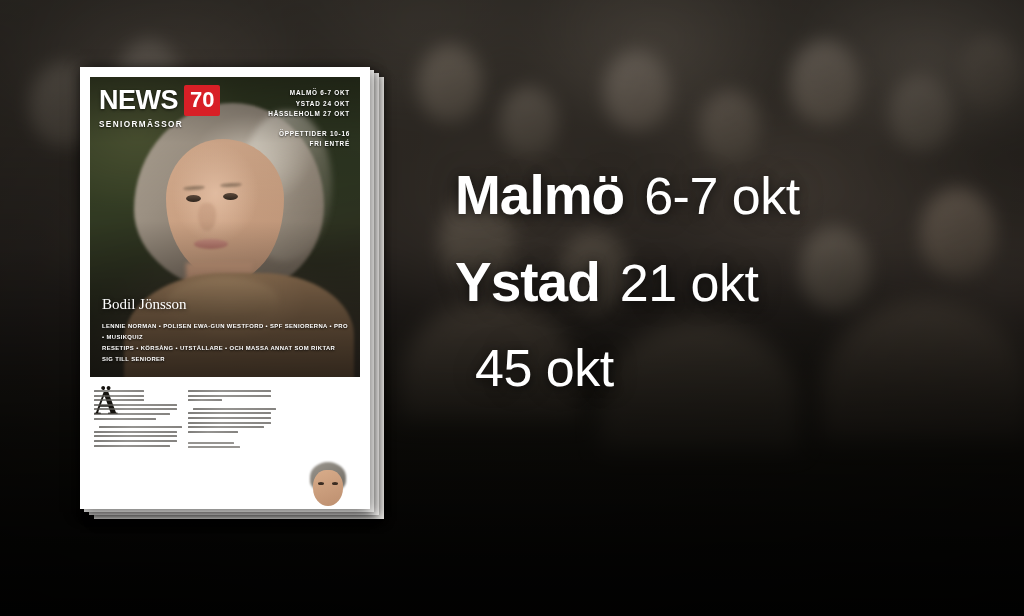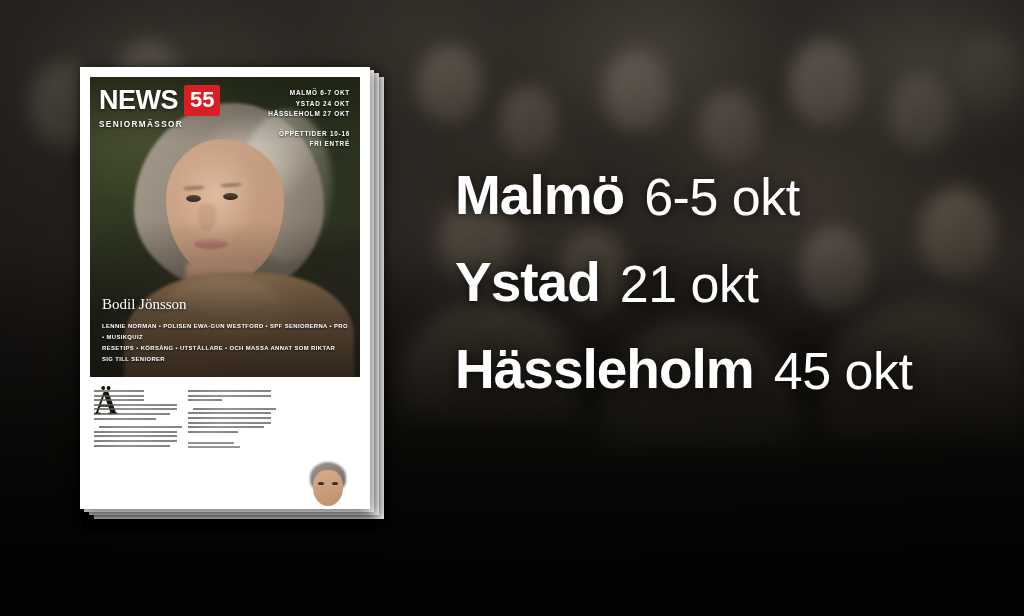--- a/index.html
+++ b/index.html
@@ -274,21 +274,21 @@
            background:#3a2c22; filter: blur(.4px); }
   .p-eye.l { left: 22px; top: 22px; } .p-eye.r { left: 36px; top: 22px; }
 
   
   .cities {
     position: absolute;
     left: 455px; top: 168px;
     width: 560px;
   }
   .city-row {
-    display: flex; align-items: flex-end;
+    display: flex; align-items: center;
     color: #ffffff;
     white-space: nowrap;
     text-shadow: 0 2px 10px rgba(0,0,0,.55), 0 0 26px rgba(0,0,0,.35);
   }
   .city-row + .city-row { margin-top: 32px; }
   .city-name { font-size: 55px; font-weight: 700; letter-spacing: -1px; line-height: 1; }
   .city-date { font-size: 52px; font-weight: 400; letter-spacing: -.5px; line-height: 1; margin-left: 20px; }
 </style>
 </head>
 <body>
@@ -342,21 +342,21 @@
         <div class="w-nose"></div>
         <div class="w-mouth"></div>
         <div class="w-neck"></div>
         <div class="w-coat"></div>
         <div class="w-coat-fold"></div>
         <div class="cover-shade"></div>
 
         <div class="masthead">
           <div class="news-row">
             <span class="news-word">NEWS</span>
-            <span class="news-55">55</span>
+            <span class="news-55">70</span>
           </div>
           <div class="news-sub">SENIORMÄSSOR</div>
         </div>
 
         <div class="cover-dates">
           <div>MALMÖ 6-7 OKT</div>
           <div>YSTAD 24 OKT</div>
           <div>HÄSSLEHOLM 27 OKT</div>
           <div class="gap">ÖPPETTIDER 10-16</div>
           <div>FRI ENTRÉ</div>
@@ -426,28 +426,27 @@
         </div>
       </div>
 
     </div>
   </div>
 
   <div class="cities">
 
     <div class="city-row">
       <span class="city-name">Malmö</span>
-      <span class="city-date">6-5 okt</span>
+      <span class="city-date">6-7 okt</span>
     </div>
 
     <div class="city-row">
       <span class="city-name">Ystad</span>
       <span class="city-date">21 okt</span>
     </div>
 
     <div class="city-row">
-      <span class="city-name">Hässleholm</span>
       <span class="city-date">45 okt</span>
     </div>
 
   </div>
 
 </div>
 
 </body></html>

